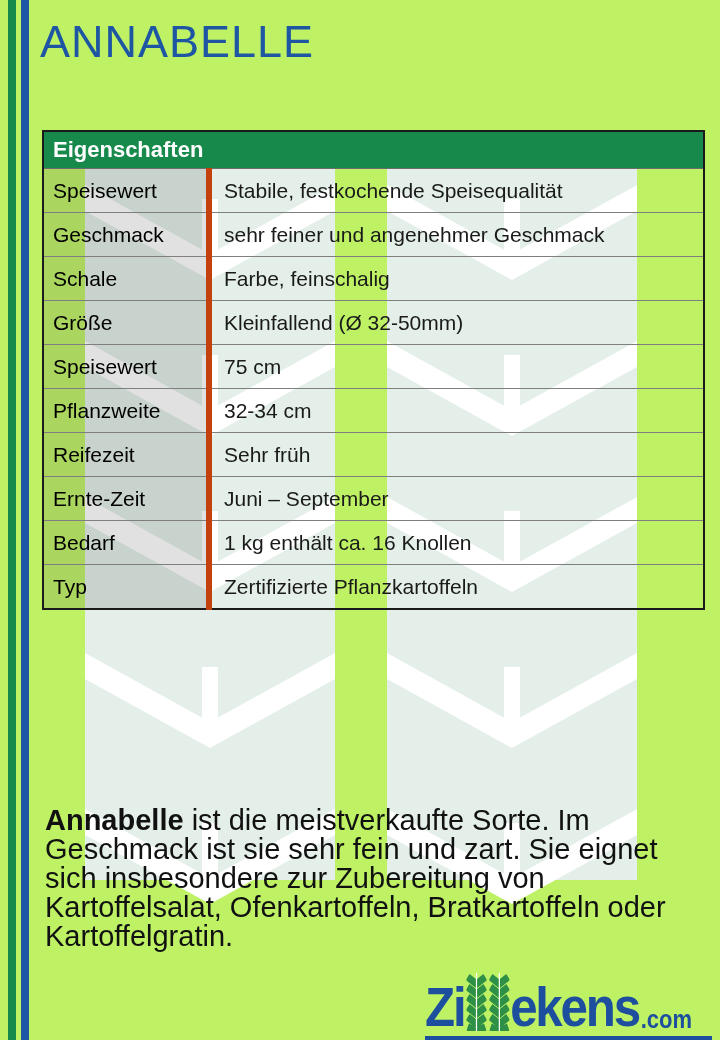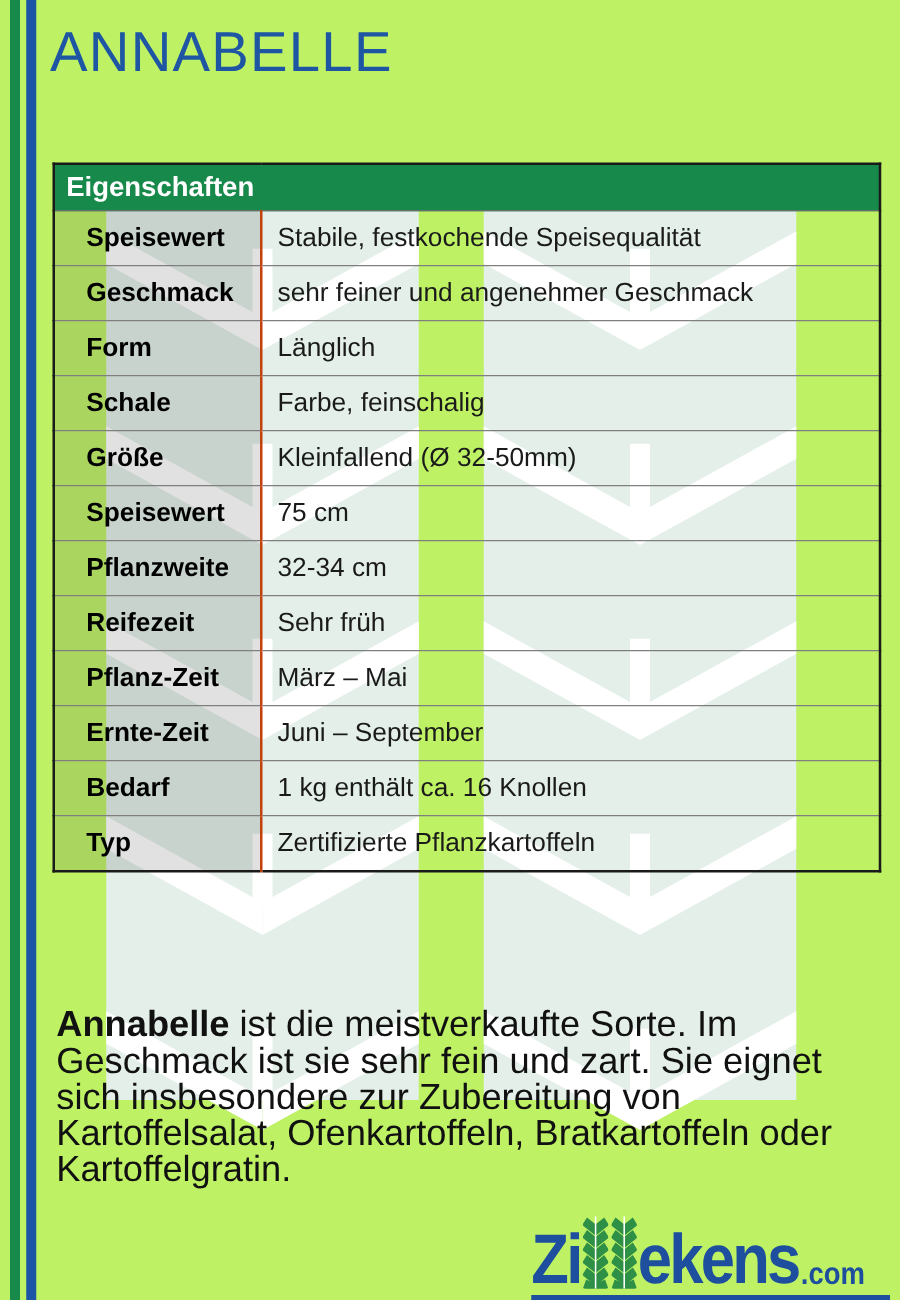--- a/index.html
+++ b/index.html
@@ -19,22 +19,22 @@
          font-size:45px; font-weight:400; letter-spacing:1px;}
 
   
   .props{position:absolute; left:42px; top:130px; width:663px; z-index:1;
          border-collapse:collapse; table-layout:fixed;}
   .props, .props th, .props td{border:1px solid #7f7f7f;}
   .props{border:2px solid #1a1a1a;}
   .props th{height:36px; text-align:left; padding:0 0 0 9px;
             font-size:22px; font-weight:700; border:none; border-bottom:1px solid #6d6d6d;}
   .props td{height:43px; font-size:21px; vertical-align:middle;}
-  .props td.lbl{font-weight:700; padding:0 0 0 25px; color:#000;
-                background:rgba(70,70,70,0.165); border-right:2px solid #c2410c;}
+  .props td.lbl{font-weight:400; padding:0 0 0 9px; color:#000;
+                background:rgba(70,70,70,0.165); border-right:6px solid #c2410c;}
   .props td.val{padding:0 0 0 12px; color:#1a1a1a;}
 
   
   .desc{position:absolute; left:45px; top:806px; width:648px; margin:0; z-index:1;
         font-size:29px; line-height:29px; color:#111;}
   .desc b{font-weight:700;}
 
   
   .logo{position:absolute; left:425px; top:973px; z-index:2; display:flex;
         align-items:flex-end; transform:scaleX(0.88); transform-origin:left bottom;}
@@ -102,46 +102,38 @@
 
     <tr>
         <td class="lbl">Speisewert</td>
         <td class="val">Stabile, festkochende Speisequalität</td>
       </tr>
         <tr>
         <td class="lbl">Geschmack</td>
         <td class="val">sehr feiner und angenehmer Geschmack</td>
       </tr>
         <tr>
-        <td class="lbl">Form</td>
-        <td class="val">Länglich</td>
-      </tr>
-        <tr>
         <td class="lbl">Schale</td>
         <td class="val">Farbe, feinschalig</td>
       </tr>
         <tr>
         <td class="lbl">Größe</td>
         <td class="val">Kleinfallend (Ø 32-50mm)</td>
       </tr>
         <tr>
         <td class="lbl">Speisewert</td>
         <td class="val">75 cm</td>
       </tr>
         <tr>
         <td class="lbl">Pflanzweite</td>
         <td class="val">32-34 cm</td>
       </tr>
         <tr>
         <td class="lbl">Reifezeit</td>
         <td class="val">Sehr früh</td>
-      </tr>
-        <tr>
-        <td class="lbl">Pflanz-Zeit</td>
-        <td class="val">März – Mai</td>
       </tr>
         <tr>
         <td class="lbl">Ernte-Zeit</td>
         <td class="val">Juni – September</td>
       </tr>
         <tr>
         <td class="lbl">Bedarf</td>
         <td class="val">1 kg enthält ca. 16 Knollen</td>
       </tr>
         <tr>

